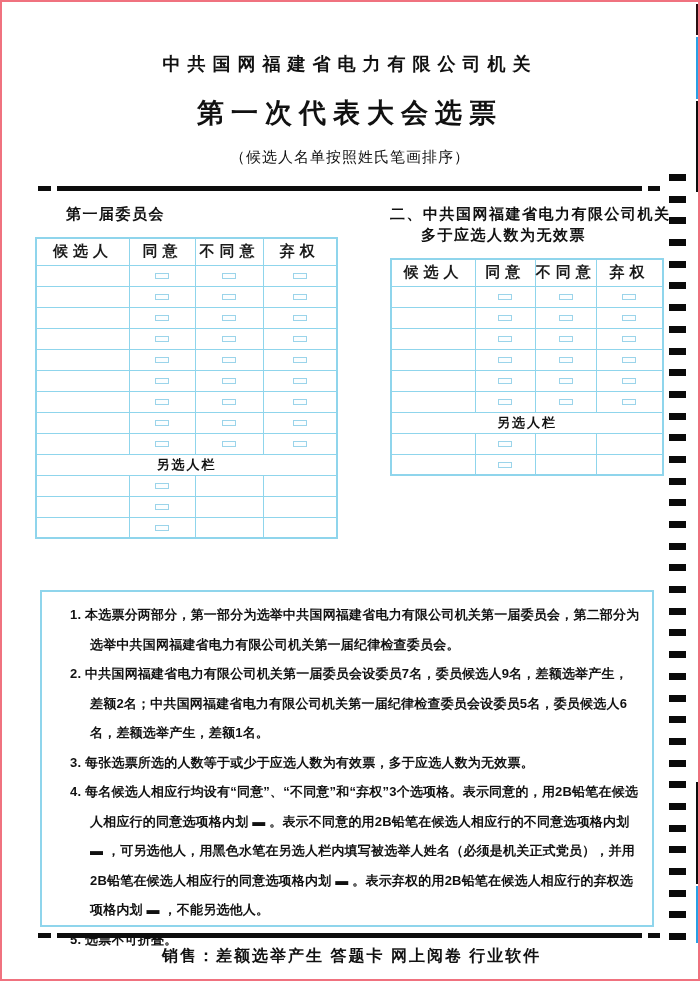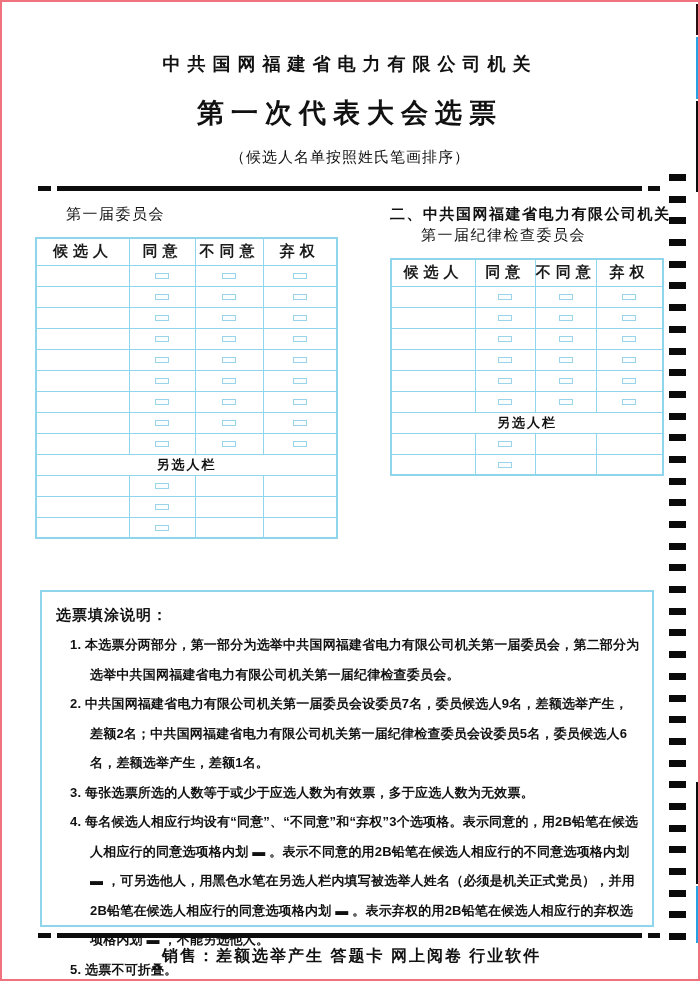--- a/index.html
+++ b/index.html
@@ -28,21 +28,21 @@
   .divider .d-line   { left:55px;  width:585px; }
   .divider .d-dash-r { left:646px; width:12px; }
   .divider.top span    { top:184px; }
   .divider.bottom span { top:931px; }
 
   
   .section { position:absolute; top:201px; }
   .section.left  { left:33px;  width:303px; }
   .section.right { left:357px; width:305px;padding-left:31px; }
   .sec-h1 { font-size:15px; font-weight:bold; letter-spacing:1.5px; line-height:21px; white-space:nowrap; }
-  .sec-h2 { font-size:15px; font-weight:normal; letter-spacing:1.5px; line-height:21px; padding-left:31px; white-space:nowrap; }
+  .sec-h2 { font-size:15px; font-weight:bold; letter-spacing:1.5px; line-height:21px; padding-left:31px; white-space:nowrap; }
   .tbl-wrap { margin-top:13px; }
 
   table.ballot-table { border-collapse:collapse; width:100%; table-layout:fixed;
     border:2px solid var(--tbl,#85cfe8); }
   table.ballot-table th, table.ballot-table td { border:1px solid var(--tbl,#8fd5ec); padding:0; text-align:center; }
   table.ballot-table th { height:27px; font-size:15px; font-weight:bold; letter-spacing:5px; color:#1a1a1a; }
   table.ballot-table td { height:21px; }
   td.writein-label { height:20px; font-size:13px; font-weight:bold; letter-spacing:2px; }
   .bubble { display:inline-block; width:14px; height:6px;
     border:1px solid #9bd4ea; background:#fbfeff; vertical-align:middle; }
@@ -178,21 +178,21 @@
               <td></td>
               <td></td>
             </tr>
           </tbody>
         </table>
       </div>
   </div>
 
   <div class="section right">
     <div class="sec-h1">二、中共国网福建省电力有限公司机关</div>
-    <div class="sec-h2">第一届纪律检查委员会</div>
+    <div class="sec-h2">多于应选人数为无效票</div>
     <div class="tbl-wrap">
         <table class="ballot-table">
           <colgroup>
             <col style="width: 31%;">
             <col style="width: 22%;">
             <col style="width: 22.5%;">
             <col style="width: 24.5%;">
           </colgroup>
           <thead>
             <tr>
@@ -253,21 +253,20 @@
               <td><span class="bubble"></span></td>
               <td></td>
               <td></td>
             </tr>
           </tbody>
         </table>
       </div>
   </div>
 
   <div class="instructions">
-    <div class="instr-title">选票填涂说明：</div>
     <div class="instr-item">1. 本选票分两部分，第一部分为选举中共国网福建省电力有限公司机关第一届委员会，第二部分为选举中共国网福建省电力有限公司机关第一届纪律检查委员会。</div>
     <div class="instr-item">2. 中共国网福建省电力有限公司机关第一届委员会设委员7名，委员候选人9名，差额选举产生，差额2名；中共国网福建省电力有限公司机关第一届纪律检查委员会设委员5名，委员候选人6名，差额选举产生，差额1名。</div>
     <div class="instr-item">3. 每张选票所选的人数等于或少于应选人数为有效票，多于应选人数为无效票。</div>
     <div class="instr-item">4. 每名候选人相应行均设有“同意”、“不同意”和“弃权”3个选项格。表示同意的，用2B铅笔在候选人相应行的同意选项格内划 ▬ 。表示不同意的用2B铅笔在候选人相应行的不同意选项格内划 ▬ ，可另选他人，用黑色水笔在另选人栏内填写被选举人姓名（必须是机关正式党员），并用2B铅笔在候选人相应行的同意选项格内划 ▬ 。表示弃权的用2B铅笔在候选人相应行的弃权选项格内划 ▬ ，不能另选他人。</div>
     <div class="instr-item">5. 选票不可折叠。</div>
   </div>
 
   <div class="divider bottom">
     <span class="d-dash-l"></span>
     <span class="d-line"></span>

